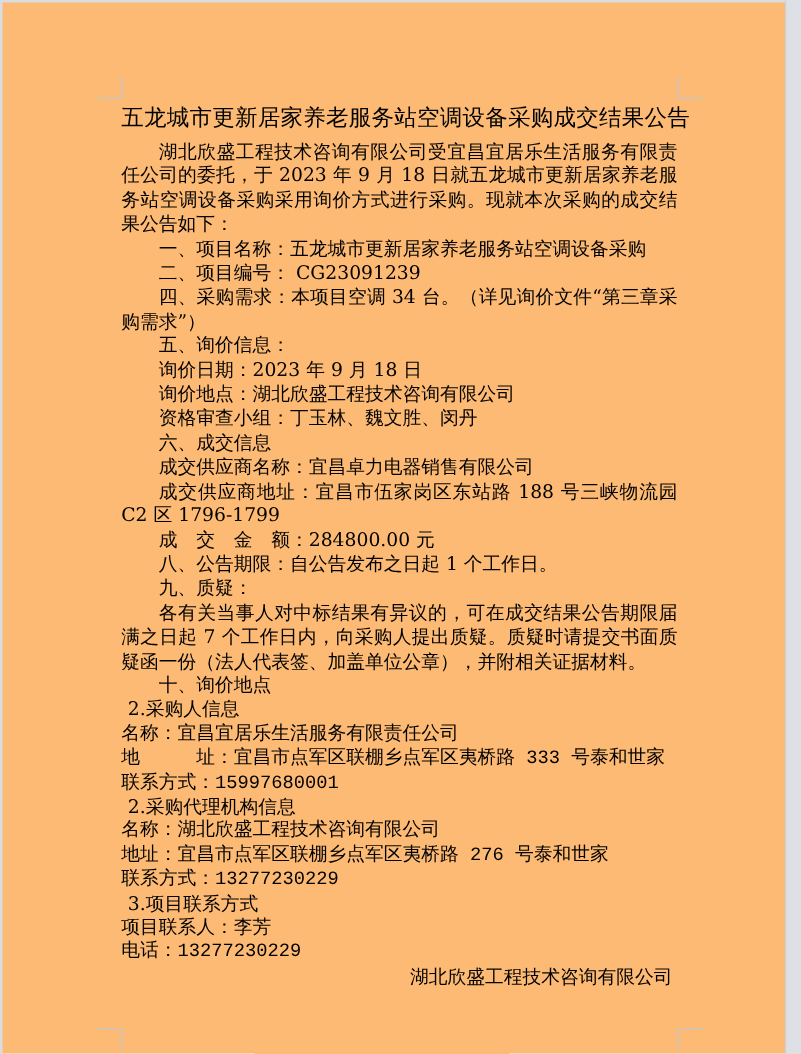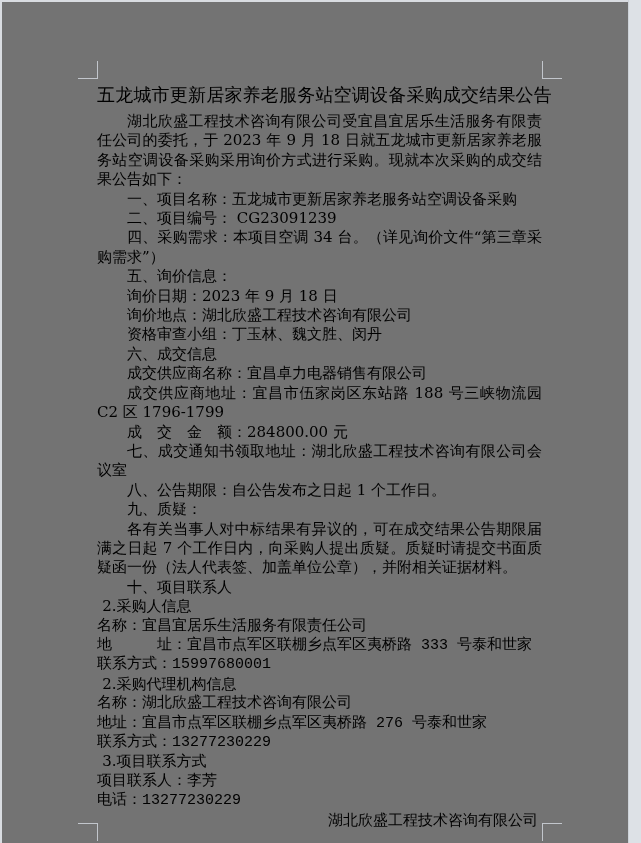--- a/index.html
+++ b/index.html
@@ -9,21 +9,21 @@
     height: 843px;
     background: #ffffff;
     overflow: hidden;
     font-family: "DejaVu Serif", "Liberation Serif", serif;
     color: #000000;
   }
   .page {
     position: relative;
     width: 641px;
     height: 843px;
-    background: #737373;
+    background: #fdba74;
   }
   
   .edge-top {
     position: absolute; left: 0; top: 0; width: 641px; height: 2px;
     background: #d9dce1;
   }
   .edge-left {
     position: absolute; left: 0; top: 0; width: 2px; height: 843px;
     background: #d9dce1;
   }
@@ -86,25 +86,24 @@
     <p class="indent">二、项目编号： CG23091239</p>
     <p class="indent">四、采购需求：本项目空调 34 台。（详见询价文件“第三章采购需求”）</p>
     <p class="indent">五、询价信息：</p>
     <p class="indent">询价日期：2023 年 9 月 18 日</p>
     <p class="indent">询价地点：湖北欣盛工程技术咨询有限公司</p>
     <p class="indent">资格审查小组：丁玉林、魏文胜、闵丹</p>
     <p class="indent">六、成交信息</p>
     <p class="indent">成交供应商名称：宜昌卓力电器销售有限公司</p>
     <p class="indent">成交供应商地址：宜昌市伍家岗区东站路 188 号三峡物流园 C2 区 1796-1799</p>
     <p class="indent">成　交　金　额：284800.00 元</p>
-    <p class="indent">七、成交通知书领取地址：湖北欣盛工程技术咨询有限公司会议室</p>
     <p class="indent">八、公告期限：自公告发布之日起 1 个工作日。</p>
     <p class="indent">九、质疑：</p>
     <p class="indent">各有关当事人对中标结果有异议的，可在成交结果公告期限届满之日起 7 个工作日内，向采购人提出质疑。质疑时请提交书面质疑函一份（法人代表签、加盖单位公章），并附相关证据材料。</p>
-    <p class="indent">十、项目联系人</p>
+    <p class="indent">十、询价地点</p>
     <p class="num">2.采购人信息</p>
     <p class="flush">名称：宜昌宜居乐生活服务有限责任公司</p>
     <p class="flush">地　　　址：宜昌市点军区联棚乡点军区夷桥路 333 号泰和世家</p>
     <p class="flush">联系方式：15997680001</p>
     <p class="num">2.采购代理机构信息</p>
     <p class="flush">名称：湖北欣盛工程技术咨询有限公司</p>
     <p class="flush">地址：宜昌市点军区联棚乡点军区夷桥路 276 号泰和世家</p>
     <p class="flush">联系方式：13277230229</p>
     <p class="num">3.项目联系方式</p>
     <p class="flush">项目联系人：李芳</p>

